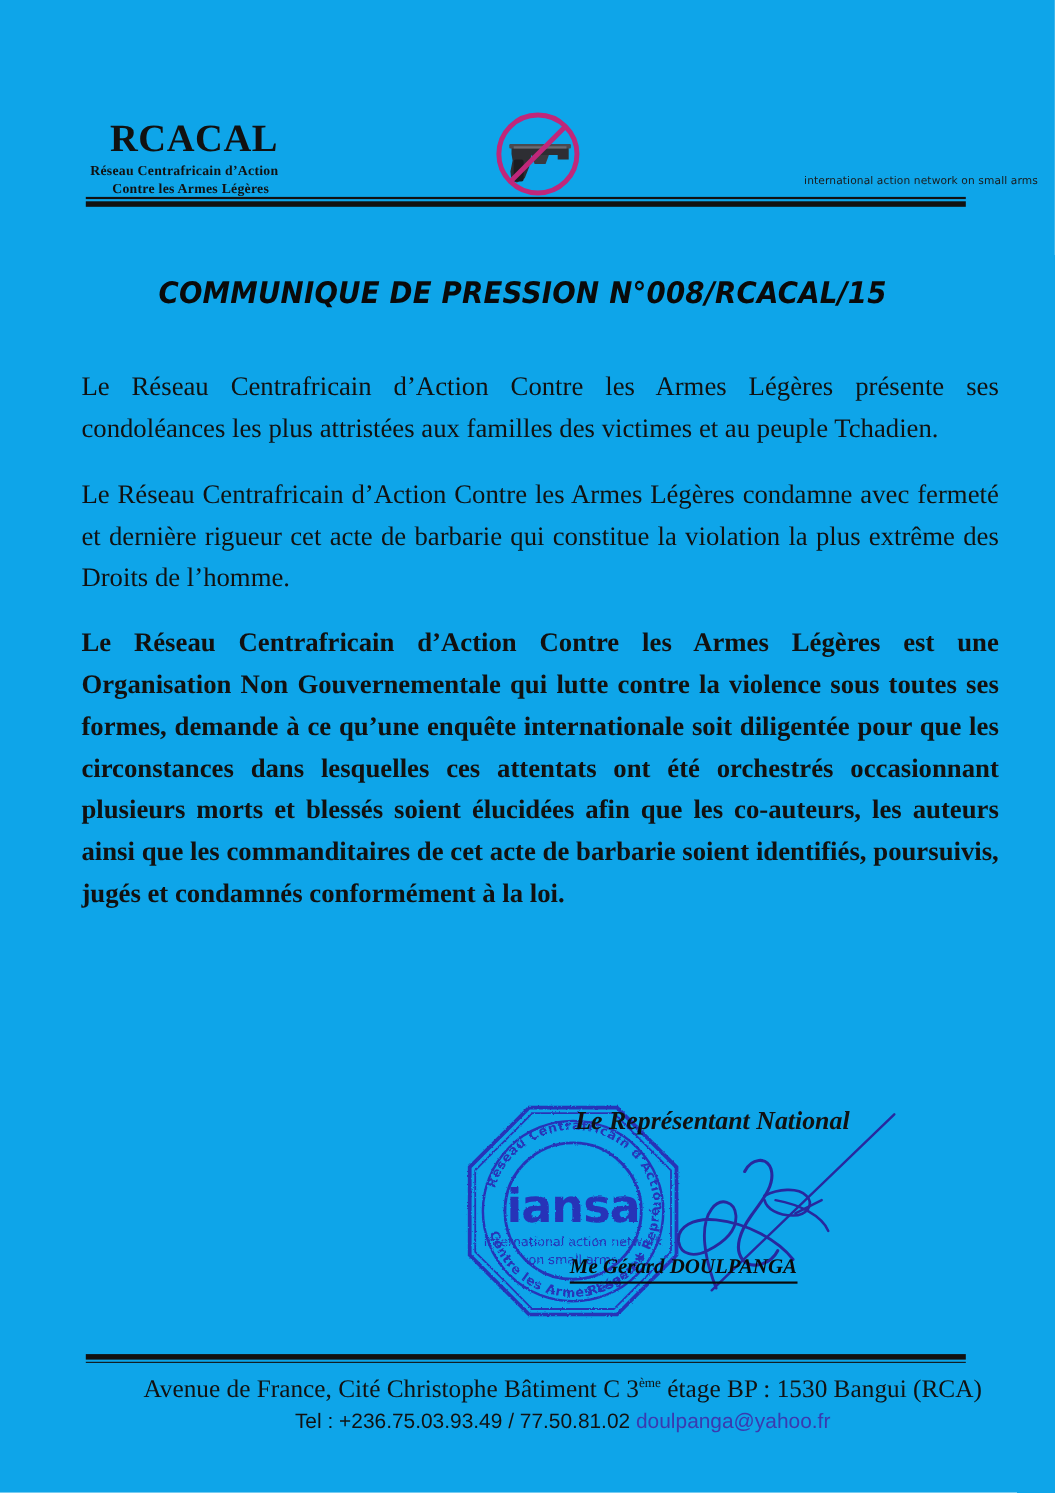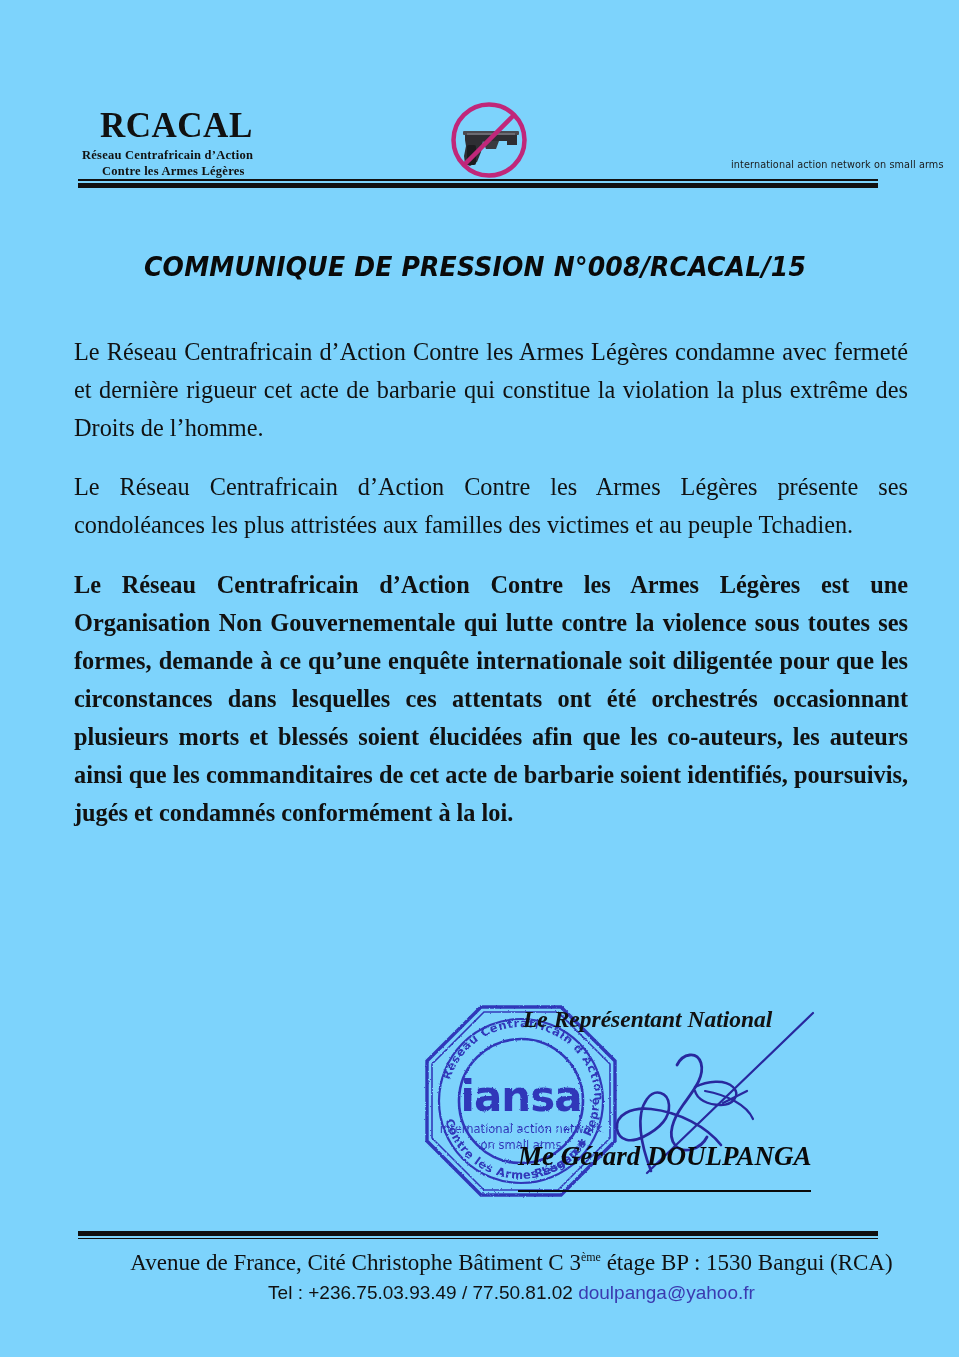--- a/index.html
+++ b/index.html
@@ -12,21 +12,21 @@
     height: 1357px;
     position: relative;
     font-family: "Liberation Serif", "DejaVu Serif", serif;
     color: #0d0d0d;
     overflow: hidden;
   }
 
   .page {
     position: absolute;
     inset: 0;
-    background: #7dd3fc;
+    background: #0ea5e9;
   }
 
   
   .header {
     position: absolute;
     left: 0;
     top: 0;
     width: 959px;
     height: 200px;
   }
@@ -196,25 +196,25 @@
     z-index: 4;
   }
 
   .sig-name {
     position: absolute;
     left: 103px;
     top: 146px;
     font-family: "Liberation Serif", "DejaVu Serif", serif;
     font-style: italic;
     font-weight: bold;
-    font-size: 27px;
+    font-size: 19px;
     color: #0a0a0a;
     white-space: nowrap;
     border-bottom: 2.4px solid #0a0a0a;
-    padding-bottom: 18px;
+    padding-bottom: 2px;
     z-index: 4;
   }
 
   
   .stamp {
     position: absolute;
     left: 8px;
     top: 8px;
     width: 196px;
     height: 196px;
@@ -317,22 +317,22 @@
     <div class="header-rule">
       <div class="thin"></div>
       <div class="gap"></div>
       <div class="thick"></div>
     </div>
   </div>
 
   <div class="doc-title">COMMUNIQUE DE PRESSION N°008/RCACAL/15</div>
 
   <div class="body-text">
+    <p class="para p3">Le  Réseau Centrafricain d’Action Contre les Armes Légères  présente ses condoléances les plus attristées aux familles des victimes et au peuple Tchadien.</p>
     <p class="para p2">Le  Réseau Centrafricain d’Action Contre les Armes Légères condamne avec fermeté et dernière rigueur cet acte de barbarie qui constitue la violation la plus extrême des Droits de l’homme.</p>
-    <p class="para p3">Le  Réseau Centrafricain d’Action Contre les Armes Légères  présente ses condoléances les plus attristées aux familles des victimes et au peuple Tchadien.</p>
     <p class="para p4">Le Réseau Centrafricain d’Action Contre les Armes Légères  est une Organisation Non Gouvernementale qui lutte contre la violence sous toutes ses formes,  demande à ce qu’une enquête internationale soit diligentée pour que les circonstances dans lesquelles ces attentats ont été orchestrés occasionnant plusieurs morts et blessés soient élucidées afin que les co-auteurs, les auteurs ainsi que les  commanditaires  de cet acte de  barbarie  soient  identifiés,  poursuivis,  jugés  et  condamnés conformément à la loi.</p>
   </div>
 
 
   <div class="sig-block">
 
     <div class="stamp">
       <svg viewBox="0 0 196 196" xmlns="http://www.w3.org/2000/svg">
         <defs>
           <path id="arcTop" d="M 98 98 m -74 0 a 74 74 0 1 1 148 0" fill="none"></path>

